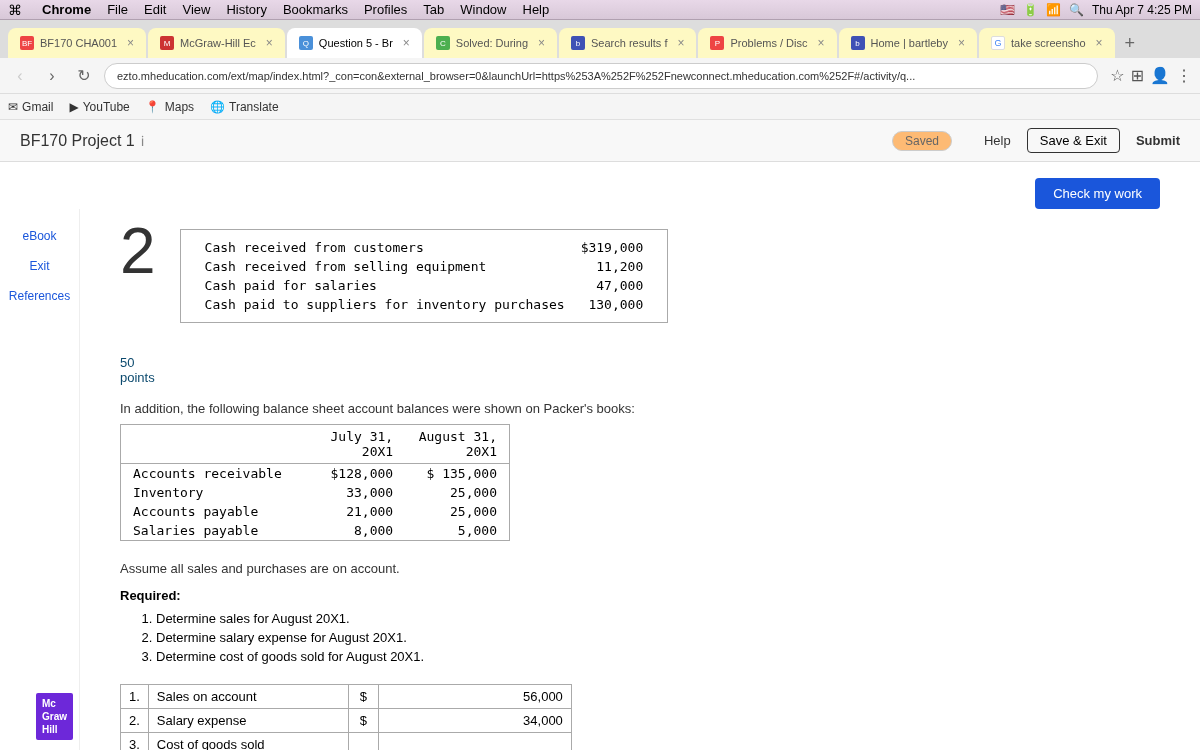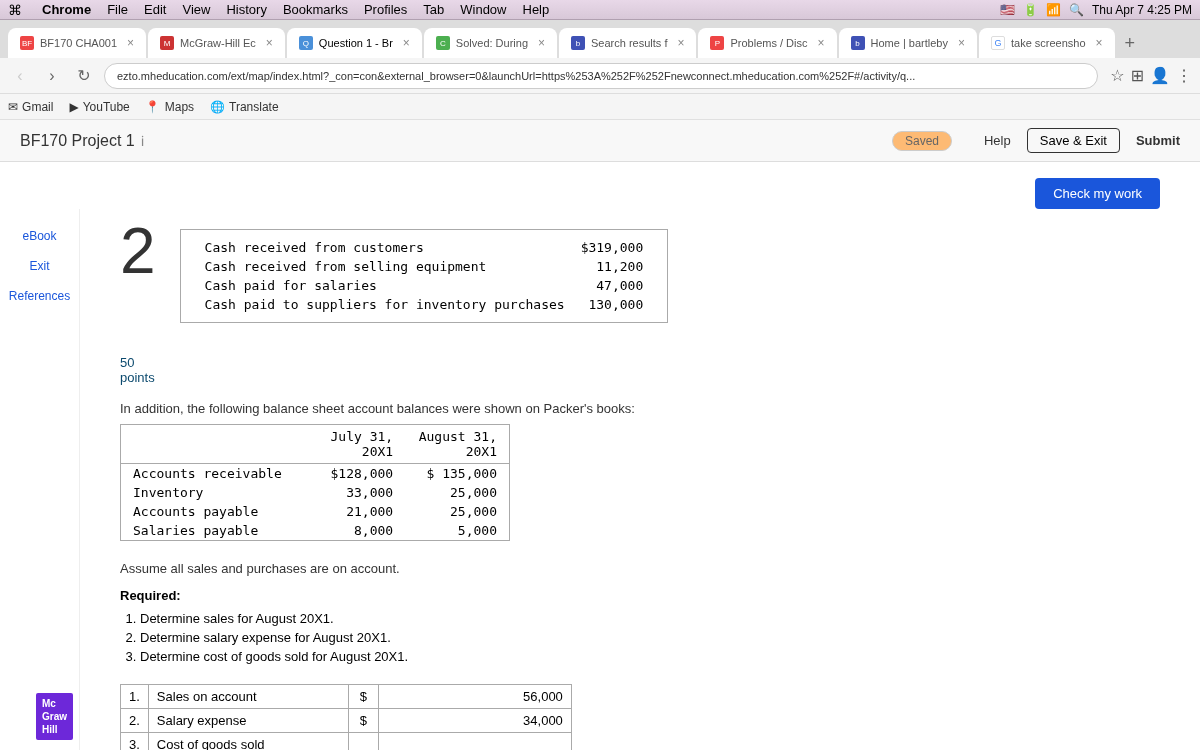--- a/index.html
+++ b/index.html
@@ -42,21 +42,21 @@
       gap: 6px;
       font-size: 11px;
       border-radius: 8px 8px 0 0;
       cursor: pointer;
       max-width: 180px;
       white-space: nowrap;
       overflow: hidden;
       text-overflow: ellipsis;
     }
     .tab.active { background: #fff; }
-    .tab.inactive { background: #ffffff; color: #555; }
+    .tab.inactive { background: #fef9c3; color: #555; }
     .tab-icon { width: 14px; height: 14px; border-radius: 2px; flex-shrink: 0; }
     .tab-icon.bf170 { background: #e44; font-size: 8px; color: white; display:flex; align-items:center; justify-content:center; }
     .tab-icon.mcgraw { background: #c33; font-size: 8px; color: white; display:flex; align-items:center; justify-content:center; }
     .tab-icon.question { background: #4a90d9; font-size: 8px; color: white; display:flex; align-items:center; justify-content:center; }
     .tab-icon.solved { background: #4CAF50; font-size: 8px; color: white; display:flex; align-items:center; justify-content:center; }
     .tab-icon.search { background: #3f51b5; font-size: 8px; color: white; display:flex; align-items:center; justify-content:center; }
     .tab-icon.problems { background: #e44; font-size: 8px; color: white; display:flex; align-items:center; justify-content:center; }
     .tab-icon.home { background: #3f51b5; font-size: 8px; color: white; display:flex; align-items:center; justify-content:center; }
     .tab-icon.google { background: white; font-size: 9px; color: #4285f4; display:flex; align-items:center; justify-content:center; border: 1px solid #ddd; }
     .tab-close { font-size: 12px; color: #888; margin-left: 4px; flex-shrink: 0; }
@@ -223,21 +223,21 @@
       min-width: 390px;
     }
     .balance-table table { border-collapse: collapse; width: 100%; }
     .balance-table th { text-align: right; padding: 4px 12px; font-weight: normal; border-bottom: 1px solid #aaa; }
     .balance-table th:first-child { text-align: left; }
     .balance-table td { padding: 2px 12px; white-space: nowrap; }
     .balance-table td:not(:first-child) { text-align: right; }
 
     .paragraph { font-size: 13px; color: #333; margin: 16px 0 8px 0; }
     .required-label { font-size: 13px; font-weight: 700; margin: 12px 0 8px 0; }
-    .req-list { font-size: 13px; margin-left: 20px; }
+    .req-list { font-size: 13px; margin-left: 36px; }
     .req-list li { margin-bottom: 4px; }
 
     
     .answer-section { margin-top: 20px; }
     .answer-table { border-collapse: collapse; }
     .answer-table td { border: 1px solid #aaa; padding: 4px 8px; font-size: 13px; }
     .answer-table td:first-child { width: 20px; }
     .answer-table td:nth-child(2) { min-width: 200px; }
     .answer-table td:nth-child(3) { width: 30px; text-align: center; }
     .answer-table td:nth-child(4) { min-width: 80px; text-align: right; }
@@ -300,21 +300,21 @@
       <span>BF170 CHA001</span>
       <span class="tab-close">×</span>
     </div>
     <div class="tab inactive">
       <div class="tab-icon mcgraw">M</div>
       <span>McGraw-Hill Ec</span>
       <span class="tab-close">×</span>
     </div>
     <div class="tab active">
       <div class="tab-icon question">Q</div>
-      <span>Question 1 - Br</span>
+      <span>Question 5 - Br</span>
       <span class="tab-close">×</span>
     </div>
     <div class="tab inactive">
       <div class="tab-icon solved">C</div>
       <span>Solved: During</span>
       <span class="tab-close">×</span>
     </div>
     <div class="tab inactive">
       <div class="tab-icon search">b</div>
       <span>Search results f</span>

